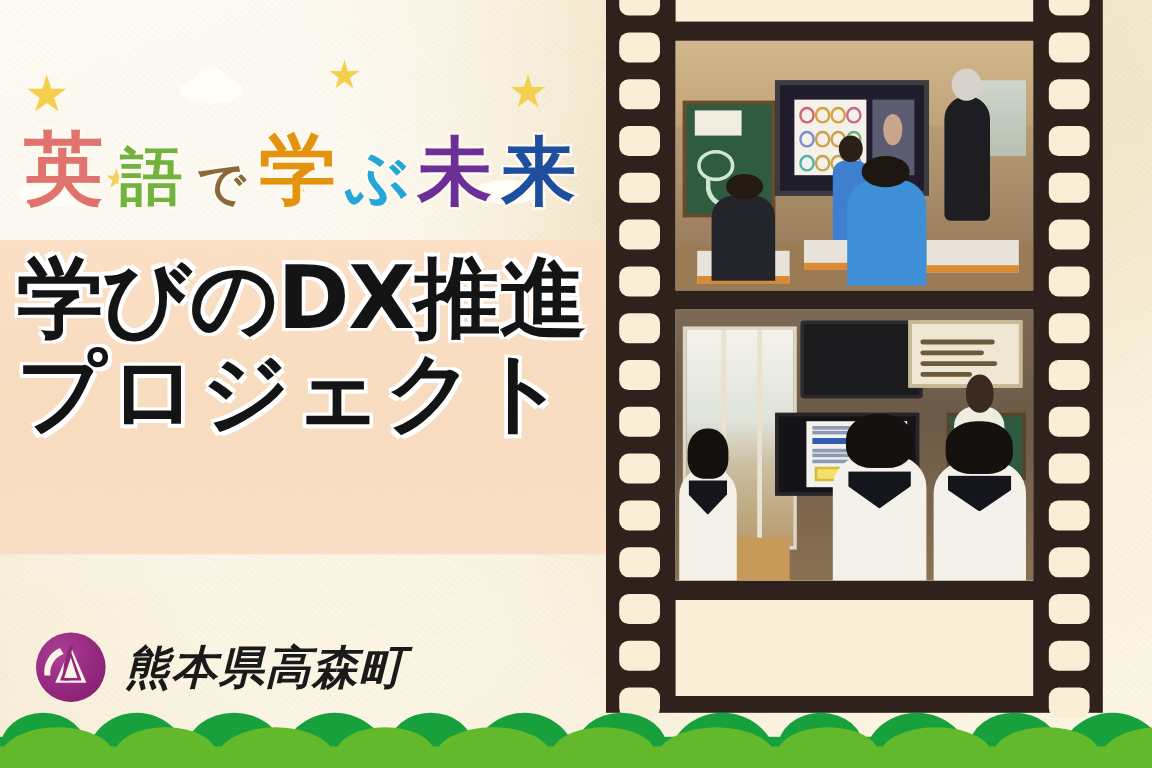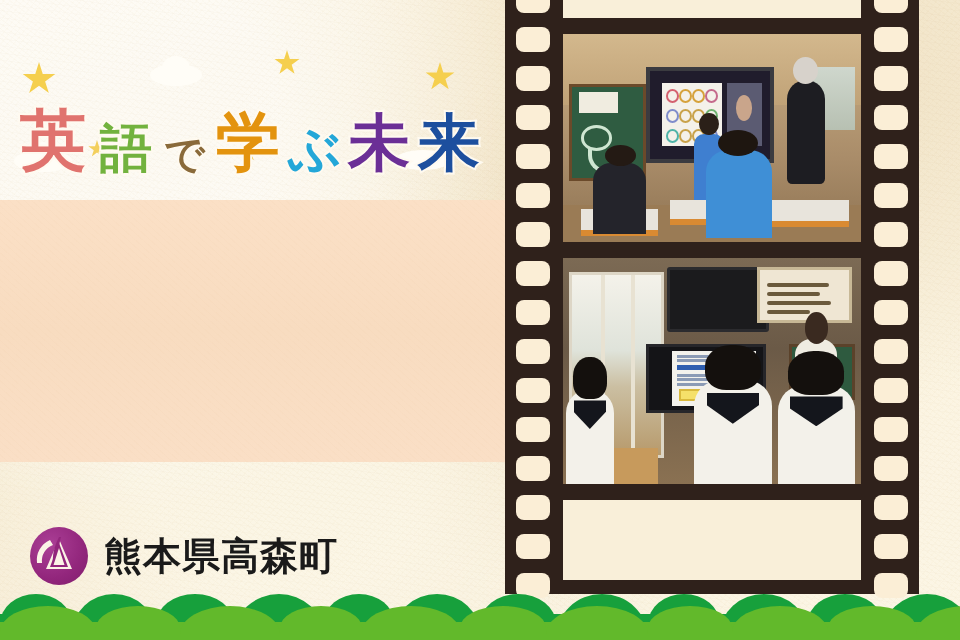--- a/index.html
+++ b/index.html
@@ -81,21 +81,21 @@
     position:absolute;left:16px;top:392px;width:490px;
     font-family:"DejaVu Sans","Liberation Sans",sans-serif;
     font-weight:700;font-size:34px;color:#141414;white-space:nowrap;
     letter-spacing:-.5px;
     text-shadow:
       1.5px 0 0 #fff,-1.5px 0 0 #fff,0 1.5px 0 #fff,0 -1.5px 0 #fff,
       2px 2px 0 #fff,-2px 2px 0 #fff,2px -2px 0 #fff,-2px -2px 0 #fff;
   }
 
   
-  .town{position:absolute;left:30px;top:527px;display:flex;align-items:center;gap:16px;}
+  .town{position:absolute;left:30px;top:527px;display:flex;align-items:center;gap:16px;font-style:italic;}
   .town-logo{width:58px;height:58px;border-radius:50%;background:#9b2a84;position:relative;overflow:hidden;
     background:radial-gradient(circle at 35% 32%, #ab3f96 0%, #92267c 60%, #7f1d6c 100%);}
   .town-name{
     font-family:"DejaVu Sans","Liberation Sans",sans-serif;
     font-weight:700;font-size:38px;color:#1a1a1a;letter-spacing:1px;white-space:nowrap;}
 
   
   .hills{position:absolute;left:0;bottom:0;width:960px;height:58px;}
   .hill-row{position:absolute;left:0;width:960px;display:flex;}
   .hill-back{bottom:0;height:46px;}
@@ -202,20 +202,24 @@
         <span class="ct-de" style="color: rgb(138, 106, 58);">で</span>
         <span class="ct-ga" style="color: rgb(227, 147, 14);">学</span>
         <span class="ct-bu" style="color: rgb(36, 167, 216);">ぶ</span>
         <span class="ct-mi" style="color: rgb(107, 47, 150);">未</span>
         <span class="ct-rai" style="color: rgb(29, 79, 158);">来</span>
       </div>
     </div>
 
     <div class="peach-band"></div>
 
+    <div class="main-title">
+      <span class="l1">学びのDX推進</span>
+      <span class="l2">プロジェクト</span>
+    </div>
 
     <div class="town">
       <div class="town-logo">
         <svg viewBox="0 0 58 58" width="58" height="58" aria-hidden="true">
           <path d="M29 12 L16 42 L42 42 Z" fill="#fbf3e6"></path>
           <path d="M29 10 C24 20 22 28 23 40 L28 40 C27 28 29 18 31 10 Z" fill="#92267c"></path>
           <path d="M29 16 L20 40 L38 40 Z" fill="#92267c"></path>
           <path d="M29 21 L23.5 38 L34.5 38 Z" fill="#fbf3e6"></path>
           <path d="M7 36 A22 22 0 0 1 20 13 L23 18 A17 17 0 0 0 12 36 Z" fill="#fbf3e6"></path>
         </svg>

